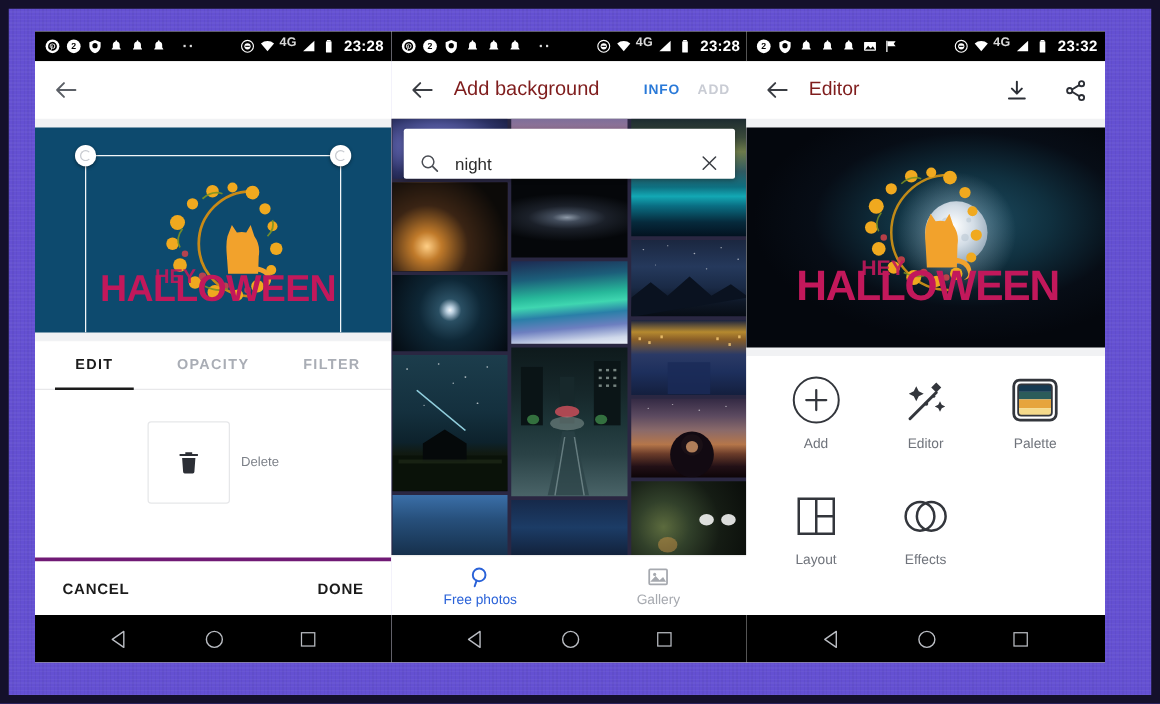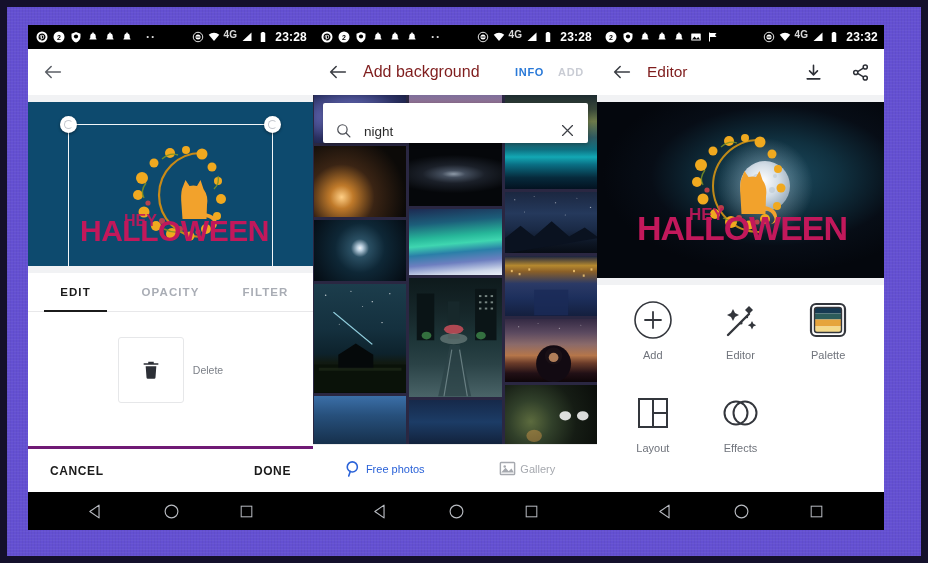--- a/index.html
+++ b/index.html
@@ -147,21 +147,21 @@
     position: absolute; inset: 0;
     display: flex; gap: 3px; padding: 0 1px;
   }
   .mcol { flex: 1; display: flex; flex-direction: column; gap: 3px; }
   .photo { width: 100%; position: relative; overflow: hidden; }
   .bottomnav {
     flex: 0 0 48px; background: #fff; display: flex;
     border-top: 1px solid #ececec;
   }
   .bn-item {
-    flex: 1; display: flex; flex-direction: row;
+    flex: 1; display: flex; flex-direction: column;
     align-items: center; justify-content: center; gap: 3px;
   }
   .bn-label { font-size: 11px; }
   .bn-item.active .bn-label { color: #2a62d8; }
   .bn-item.inactive .bn-label { color: #a6a9af; }
 
   
   .editor-canvas-wrap {
     flex: 0 0 190px; background: #f1f2f4; padding: 7px 0 6px;
   }

